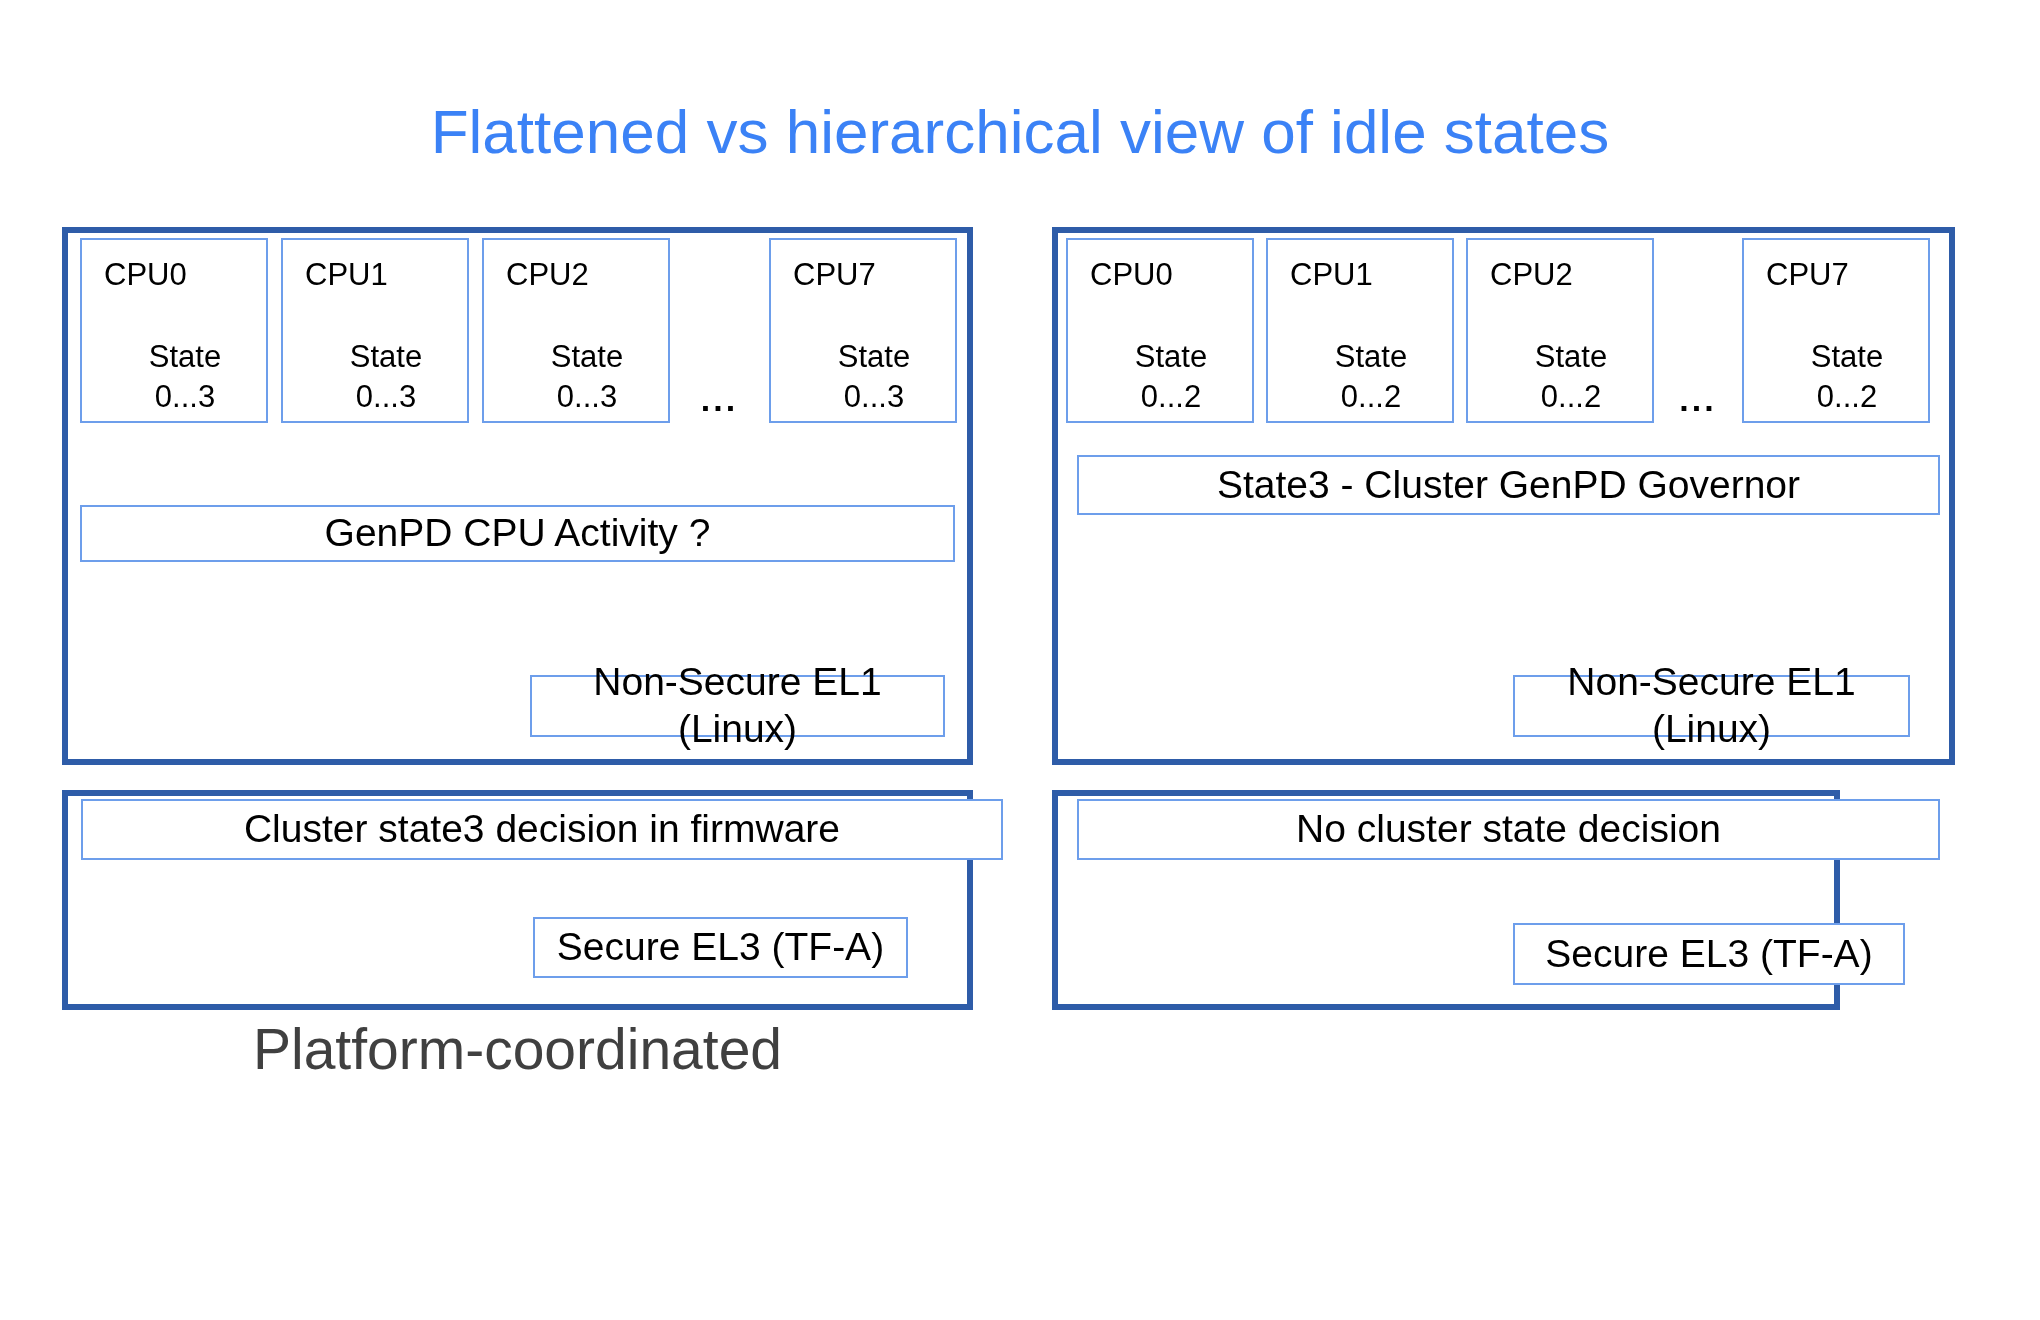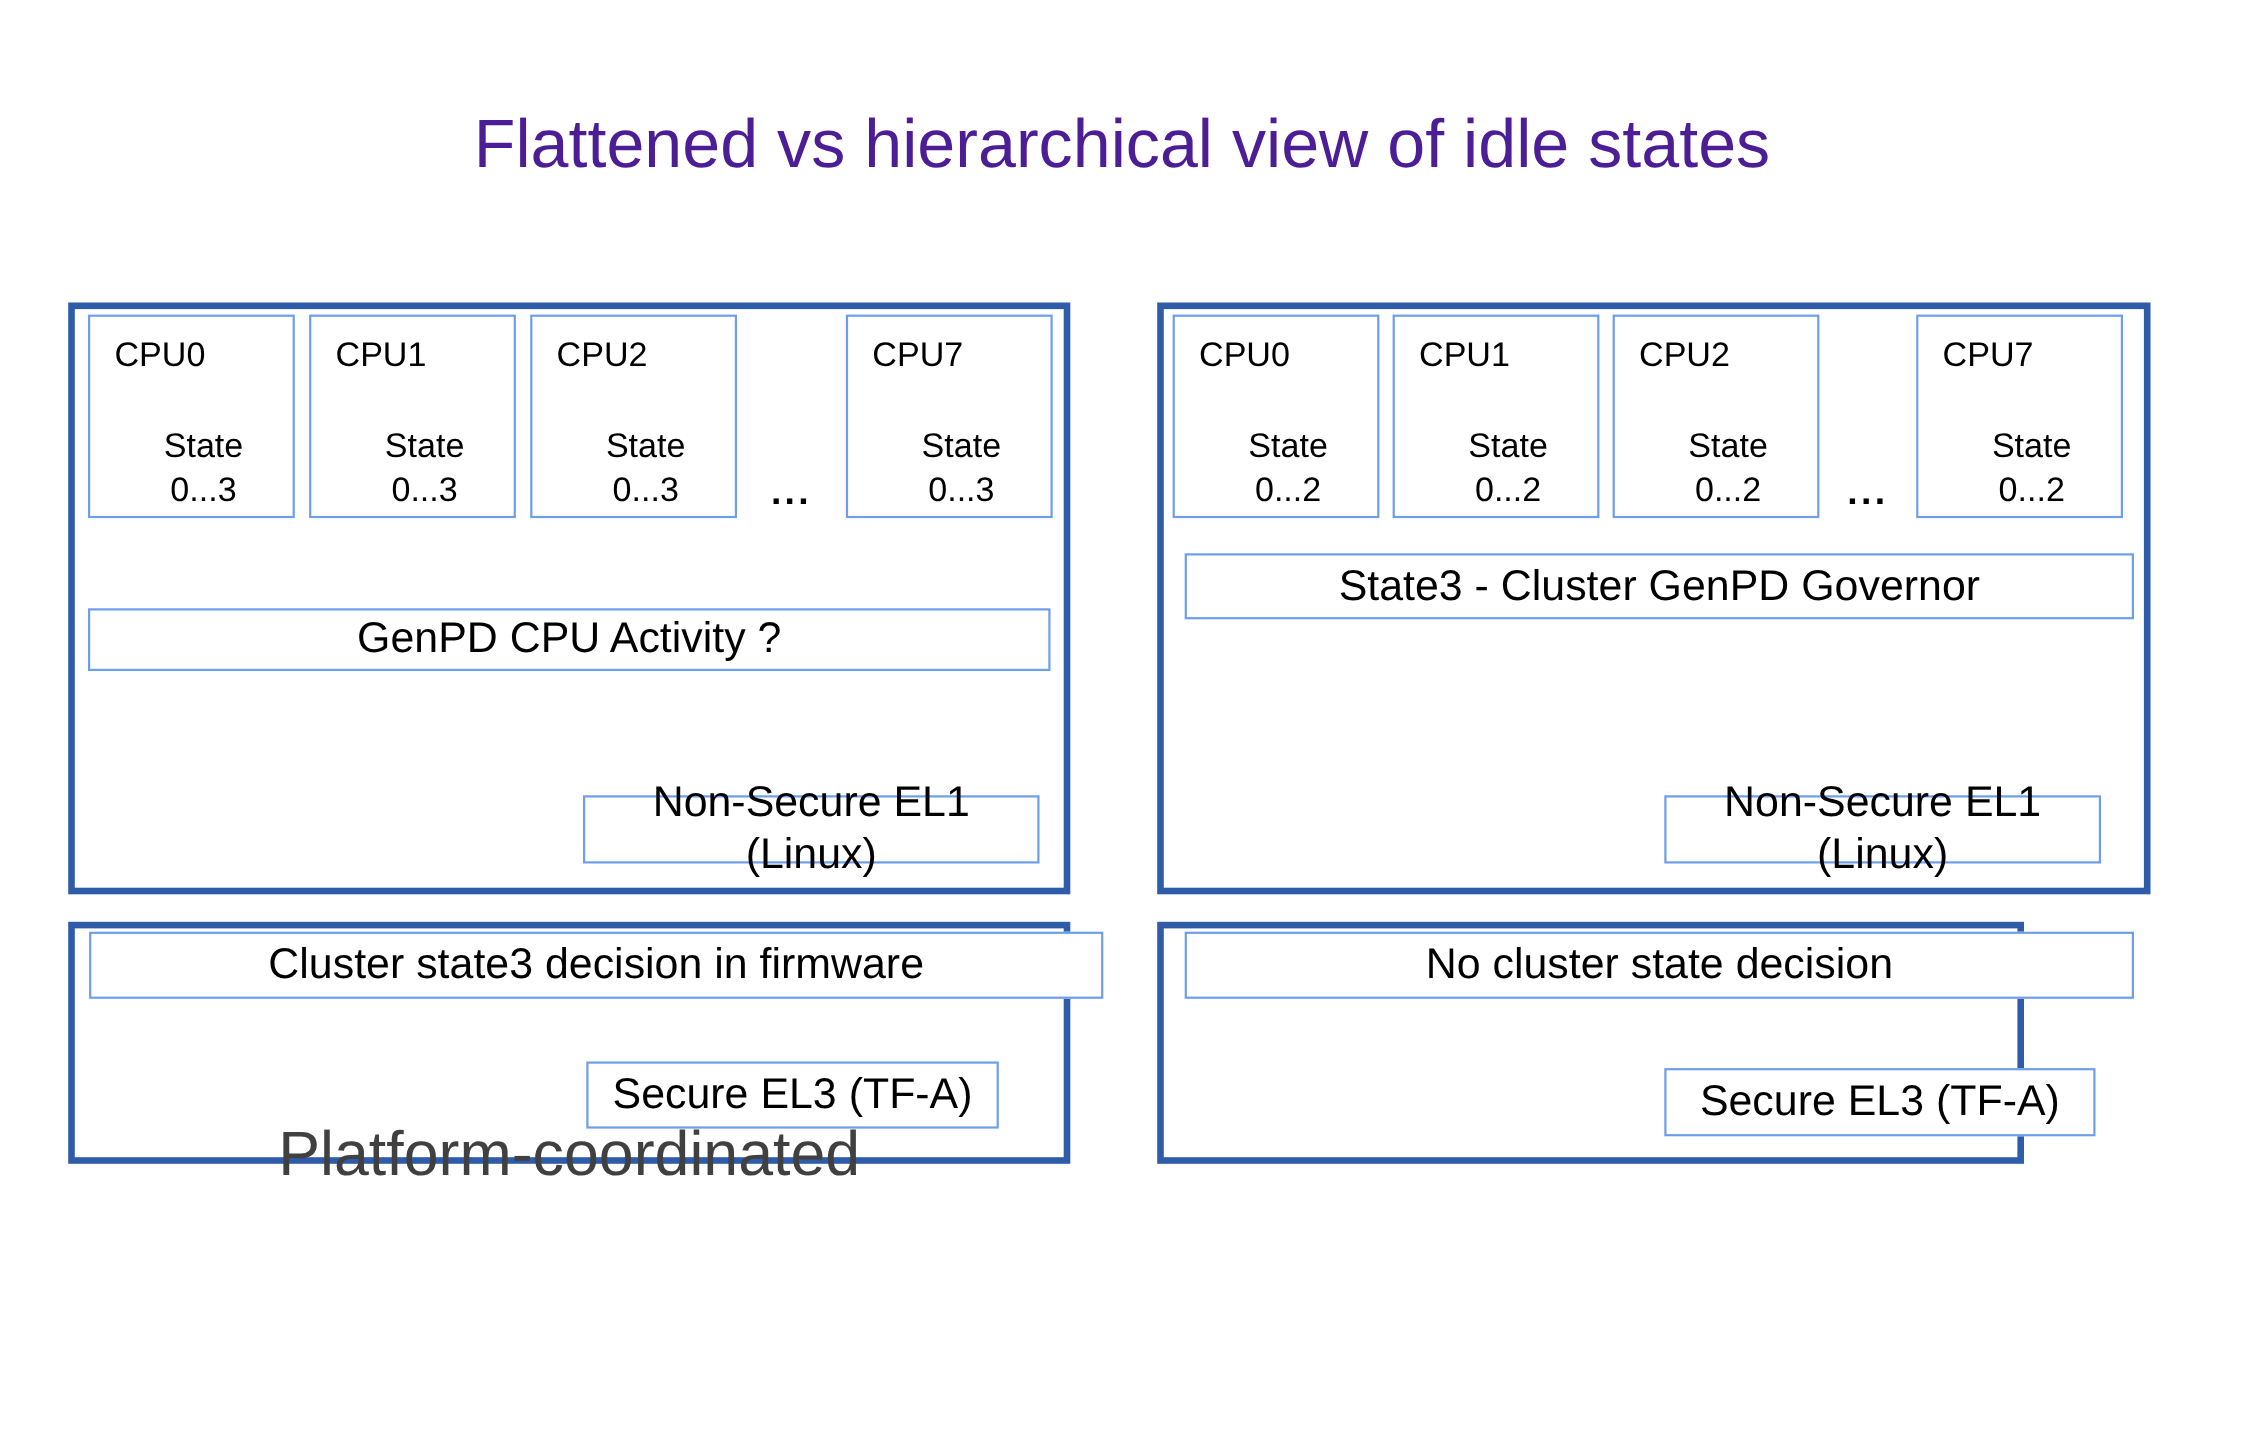--- a/index.html
+++ b/index.html
@@ -12,28 +12,27 @@
     color: #000000;
     overflow: hidden;
   }
   .title {
     position: absolute;
     left: 0; top: 98px;
     width: 100%;
     text-align: center;
     font-size: 62px;
     line-height: 1.1;
-    color: #4c1d95;
+    color: #3b82f6;
   }
   .panel {
     position: absolute;
     border: 6px solid #2e5ca8;
     background: #ffffff;
     box-sizing: border-box;
-    margin-top: 48px;
   }
   .ibox {
     position: absolute;
     border: 2px solid #6d9eeb;
     background: #ffffff;
     box-sizing: border-box;
     display: flex;
     align-items: center;
     justify-content: center;
     font-size: 39px;

